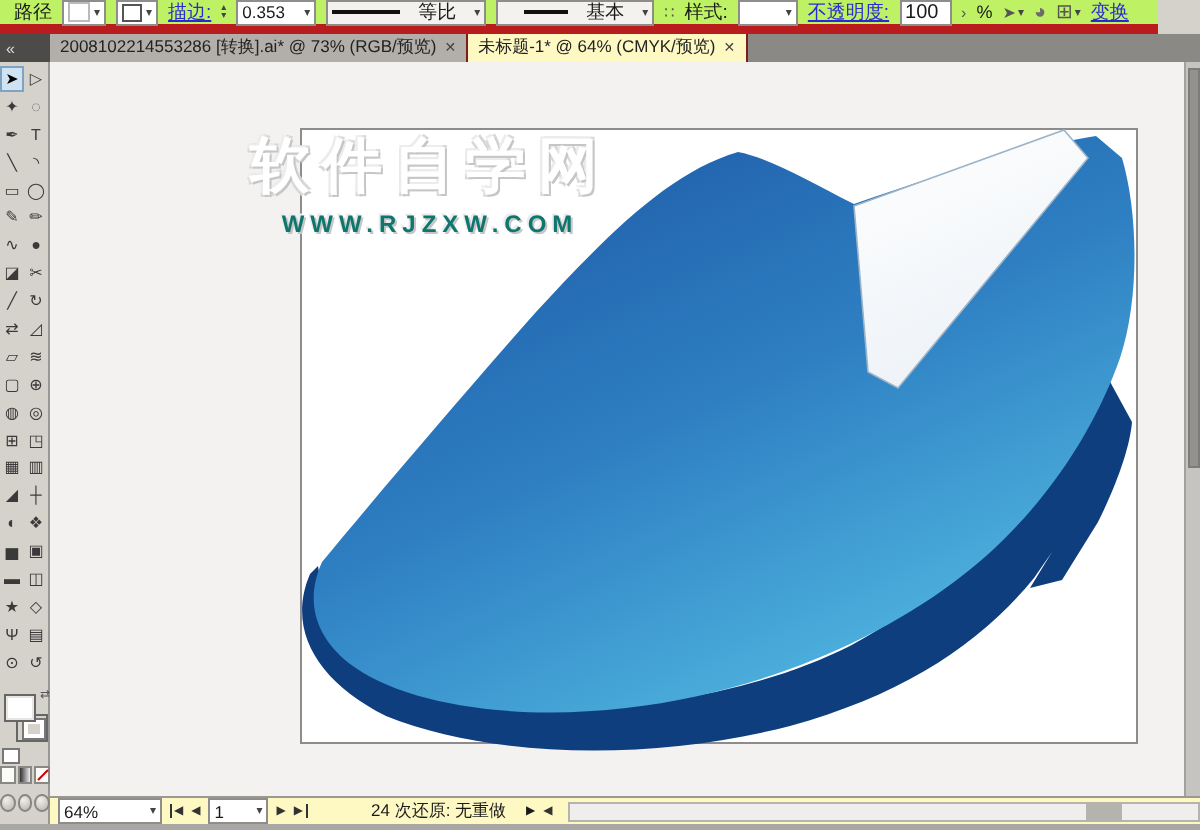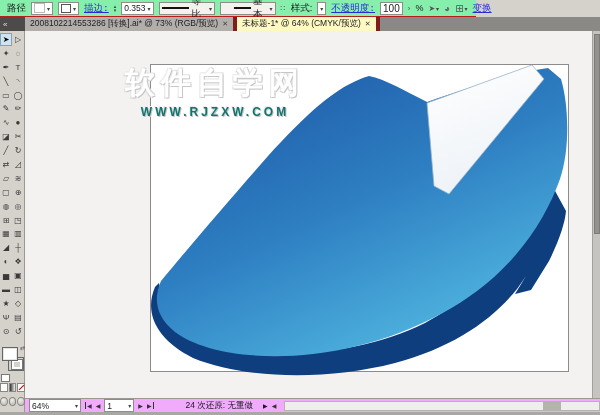--- a/index.html
+++ b/index.html
@@ -1,39 +1,39 @@
 <!DOCTYPE html>
 <html><head>
 <meta charset="utf-8">
 <style>
   html,body{margin:0;padding:0;}
   body{font-family:"Liberation Sans","DejaVu Sans",sans-serif;}
   #app{position:relative;width:600px;height:415px;background:#d5d2cc;overflow:hidden;
        font-size:9.5px;color:#1a1a1a;}
 
   
-  #control-bar{position:absolute;left:0;top:0;width:476px;height:17px;background:#86efac;
-    border-bottom:1px solid #b91c1c;display:flex;align-items:center;gap:5px;padding-left:7px;box-sizing:border-box;}
+  #control-bar{position:absolute;left:0;top:0;width:579px;height:17px;background:#bef264;
+    border-bottom:5px solid #b91c1c;display:flex;align-items:center;gap:5px;padding-left:7px;box-sizing:border-box;}
   .cb-label{white-space:nowrap;}
-  .cb-link{color:#2b2bd4;text-decoration:underline;white-space:nowrap;cursor:pointer;font-family:Liberation Mono, monospace;}
+  .cb-link{color:#2b2bd4;text-decoration:underline;white-space:nowrap;cursor:pointer;}
   .dd{background:#fff;border:1px solid #8f8d89;height:11px;display:flex;align-items:center;
       padding:0 2px;gap:2px;box-sizing:content-box;}
   .dd .arr{font-size:6px;color:#444;}
   .swatch-ico{width:8px;height:7px;border:1px solid #555;background:#fff;display:inline-block;}
   .line-preview{height:2px;background:#111;display:inline-block;}
   .stepper{display:flex;flex-direction:column;font-size:5px;line-height:4px;color:#444;}
   .mini-ico{font-size:8px;color:#555;}
   .pct{font-size:9px;}
 
   
   #tab-bar{position:absolute;left:0;top:17px;width:600px;height:14px;background:#8b8986;display:flex;}
   #panel-header{width:25px;height:14px;background:#4c4b49;color:#ddd;font-size:8px;
     display:flex;align-items:center;padding-left:3px;box-sizing:border-box;}
   .doc-tab{height:14px;display:flex;align-items:center;gap:4px;padding:0 5px;font-size:8.5px;
-    color:#222;border-right:4px solid #7f1d1d;white-space:nowrap;overflow:hidden;}
+    color:#222;border-right:1px solid #7f1d1d;white-space:nowrap;overflow:hidden;}
   .doc-tab.inactive{background:#b2afaa;}
   .doc-tab.active{background:#fef9c3;}
   .tab-close{font-size:7px;color:#444;cursor:pointer;}
 
   
   #tools-panel{position:absolute;left:0;top:31px;width:25px;height:384px;background:#d5d2cc;
     border-right:1px solid #9b9894;box-sizing:border-box;}
   #tools-grid{display:grid;grid-template-columns:12px 12px;grid-auto-rows:13.9px;padding-top:2px;justify-content:center;}
   .tool{width:12px;height:13px;display:flex;align-items:center;justify-content:center;
     font-size:8px;color:#3a3a3a;cursor:pointer;}
@@ -62,21 +62,21 @@
   #wm-title{font-size:30px;font-weight:bold;letter-spacing:6px;color:#ffffff;
     text-shadow:1px 1px 0 #c6c6c6,-1px -1px 0 #ececec,1px -1px 0 #d8d8d8,-1px 1px 0 #d8d8d8;text-align:right;}
   #wm-url{font-size:12px;font-weight:bold;letter-spacing:3px;color:#0f766e;margin-top:1px;
     text-shadow:1px 1px 0 #c6c6c6,-1px -1px 0 #ececec;}
 
   
   #v-scrollbar{position:absolute;right:0;top:31px;width:8px;height:367px;background:#c6c4c0;border-left:1px solid #a3a19d;box-sizing:border-box;}
   #v-thumb{position:absolute;left:1px;top:3px;width:6px;height:200px;background:#94928e;border:1px solid #7e7c78;box-sizing:border-box;}
 
   
-  #status-bar{position:absolute;left:25px;top:398px;width:575px;height:14px;background:#f0abfc;
+  #status-bar{position:absolute;left:25px;top:398px;width:575px;height:14px;background:#fef9c3;
     border-top:1px solid #9b9894;display:flex;align-items:center;gap:4px;padding-left:4px;box-sizing:border-box;font-size:8.5px;}
   .nav-ico{font-size:6px;color:#333;cursor:pointer;}
   .nav-ico.bar-l{border-left:1px solid #333;padding-left:1px;}
   .nav-ico.bar-r{border-right:1px solid #333;padding-right:1px;}
   #status-text{margin-left:28px;white-space:nowrap;}
   #status-expand{font-size:6px;margin-left:6px;cursor:pointer;}
   #h-scroll{position:relative;flex:1;height:10px;margin-left:4px;background:#efeeec;border:1px solid #b5b3ae;box-sizing:border-box;}
   #h-thumb{position:absolute;left:82%;top:0;width:18px;height:8px;background:#b5b3ae;cursor:pointer;}
   #bottom-strip{position:absolute;left:0;top:412px;width:600px;height:3px;background:#a9a7a3;}
 </style>

